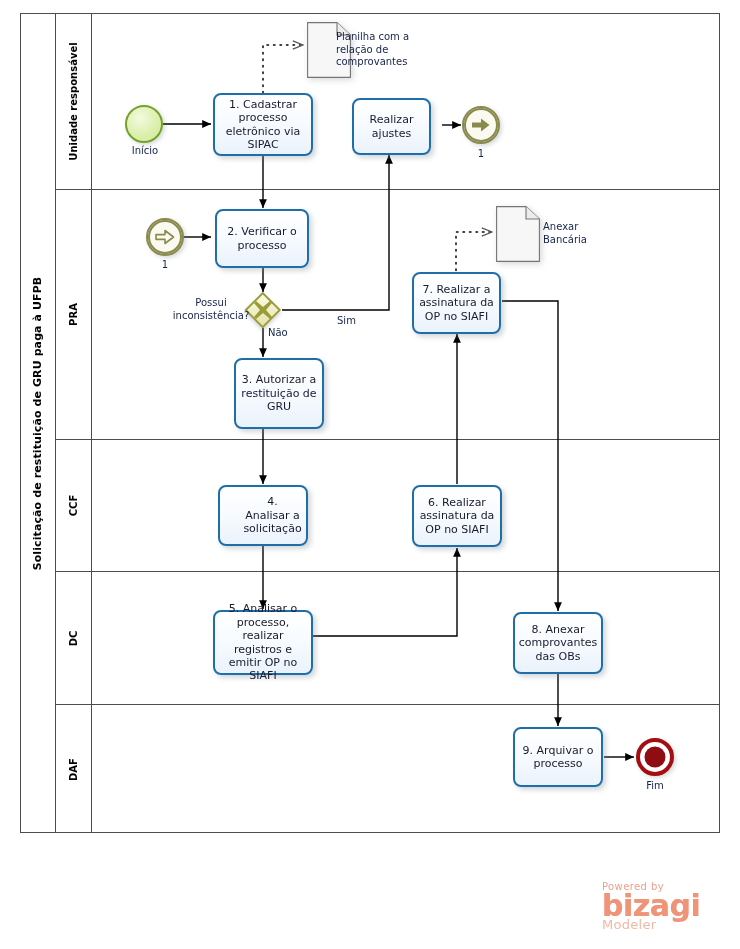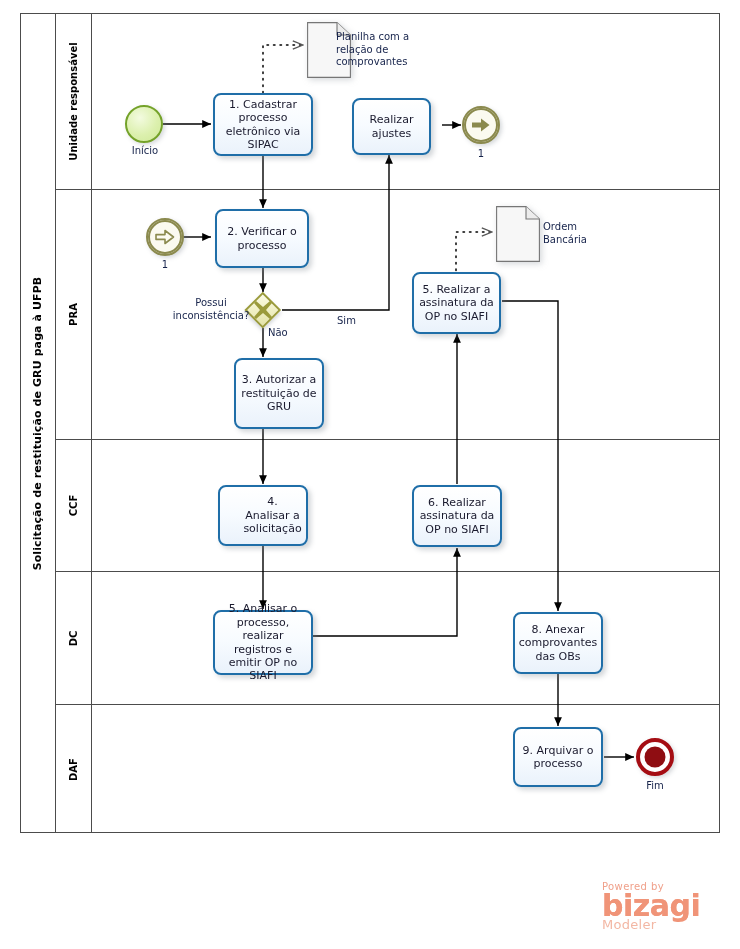--- a/index.html
+++ b/index.html
@@ -190,40 +190,40 @@
     </svg>
   </div>
   <div class="doc-label" style="left:336px;top:31px;width:110px;text-align:left;">Planilha com a relação de comprovantes</div>
 
   <div class="doc" style="left:496px;top:206px;">
     <svg width="44" height="56" viewBox="0 0 44 56">
       <path d="M0.6,0.6 L30,0.6 L43.4,13 L43.4,55.4 L0.6,55.4 z" fill="#f7f7f7" stroke="#767676" stroke-width="1.1"></path>
       <path d="M30,0.6 L30,13 L43.4,13" fill="#ececec" stroke="#767676" stroke-width="1.1"></path>
     </svg>
   </div>
-  <div class="doc-label" style="left:543px;top:221px;width:80px;text-align:left;">Ordem Bancária</div>
+  <div class="doc-label" style="left:543px;top:221px;width:80px;text-align:left;">Anexar Bancária</div>
 
   <div class="task" style="left:213px;top:93px;width:100px;height:63px;">
     <span>1.  Cadastrar processo eletrônico via SIPAC</span>
   </div>
 
   <div class="task" style="left:352px;top:98px;width:79px;height:57px;">
     <span>Realizar ajustes</span>
   </div>
 
   <div class="task" style="left:215px;top:209px;width:94px;height:59px;">
     <span>2. Verificar o processo</span>
   </div>
 
   <div class="task" style="left:218px;top:358px;width:90px;height:71px;margin-left:16px;">
     <span>3. Autorizar a restituição de GRU</span>
   </div>
 
   <div class="task" style="left:412px;top:272px;width:89px;height:62px;">
-    <span>5. Realizar a assinatura da OP no SIAFI</span>
+    <span>7. Realizar a assinatura da OP no SIAFI</span>
   </div>
 
   <div class="task" style="left:218px;top:485px;width:90px;height:61px;padding-left:24px;">
     <span>4. Analisar a solicitação</span>
   </div>
 
   <div class="task" style="left:412px;top:485px;width:90px;height:62px;">
     <span>6. Realizar assinatura da OP no SIAFI</span>
   </div>
 

